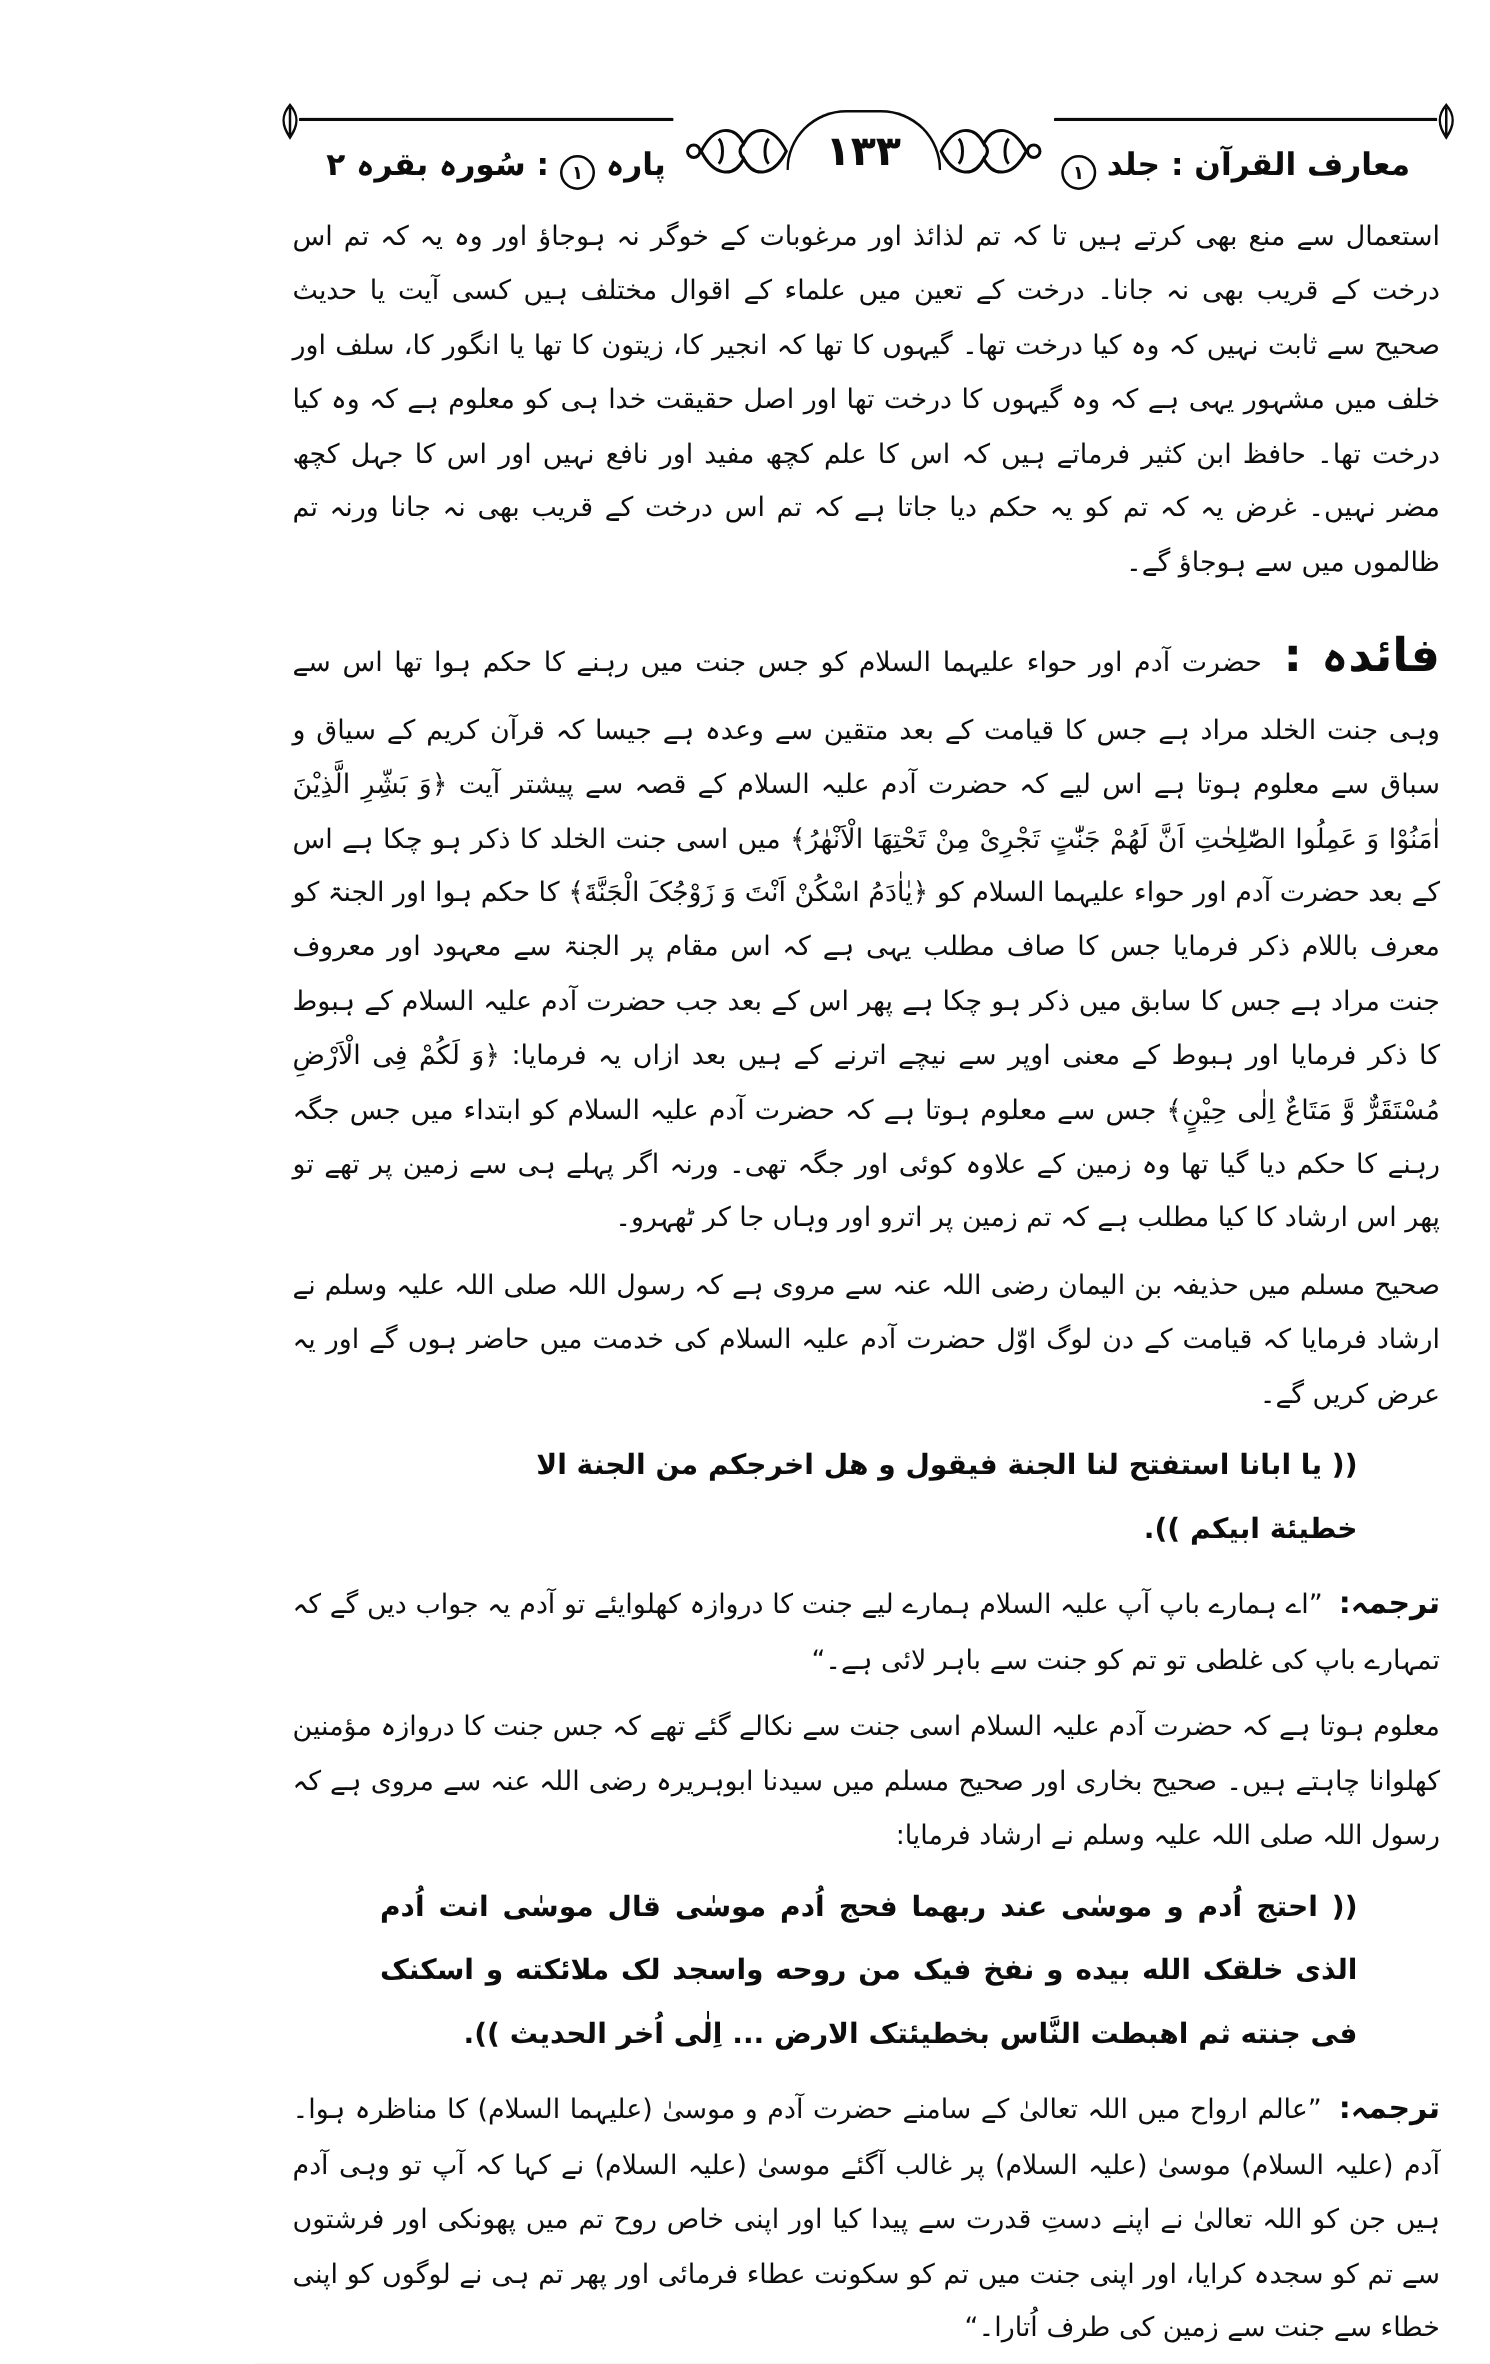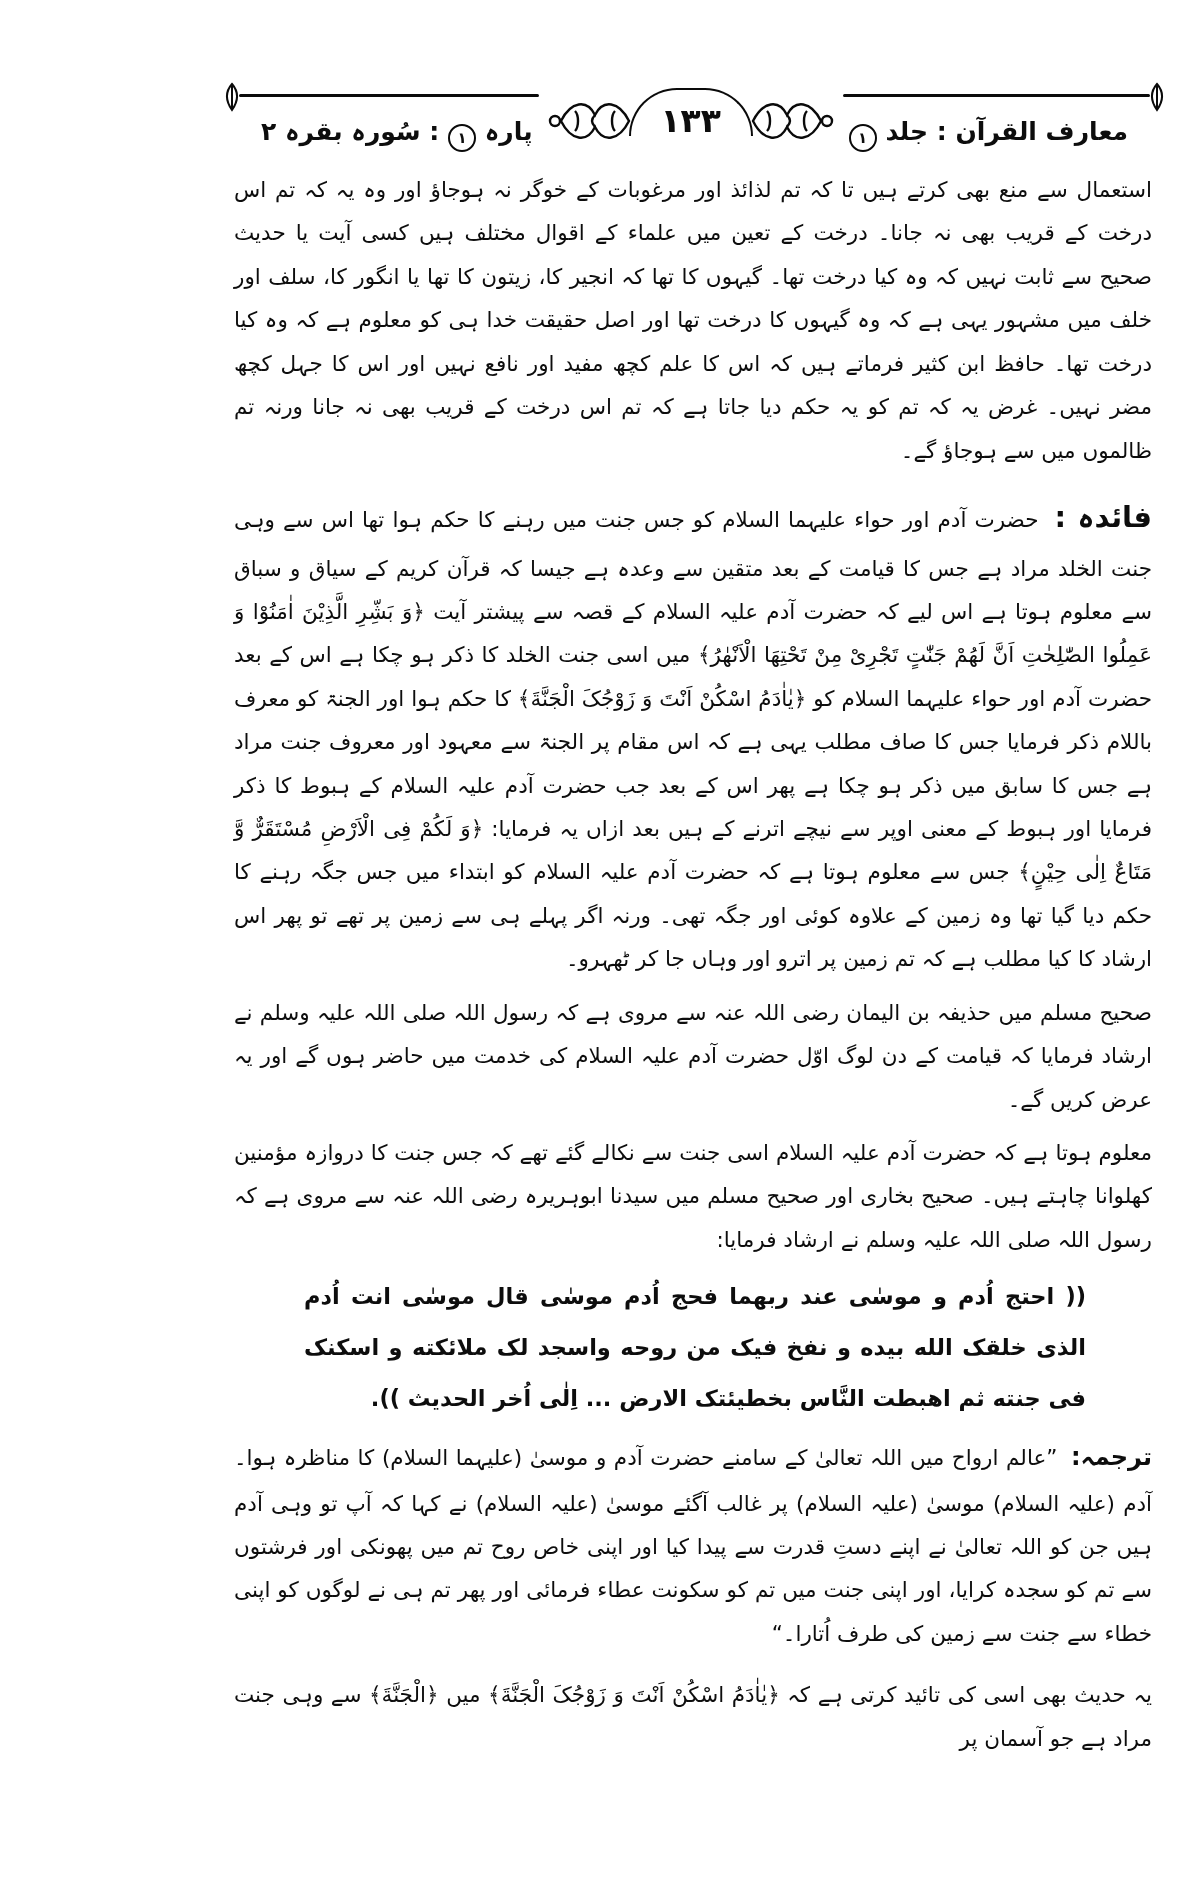--- a/index.html
+++ b/index.html
@@ -62,21 +62,21 @@
   .leaf-end.right{right:-14px;}
   .leaf-end.left{left:-14px;}
   
   .content{
     position:absolute;top:168px;right:40px;width:918px;
     font-size:21.5px;line-height:2.02;
     text-align:justify;
   }
   .para{margin:0 0 10px 0;}
   .lead-faida{
-    font-weight:bold;font-size:29px;letter-spacing:.5px;
+    font-weight:bold;font-size:37px;letter-spacing:.5px;
     padding-left:8px;
   }
   .lead-tarjuma{
     font-weight:bold;font-size:24px;
     padding-left:6px;
   }
   .arabic{
     font-weight:bold;
     font-size:22.5px;line-height:2.25;
     margin:4px 66px 10px 70px;
@@ -145,21 +145,26 @@
 
     <p class="para">استعمال سے منع بھی کرتے ہیں تا کہ تم لذائذ اور مرغوبات کے خوگر نہ ہوجاؤ اور وہ یہ کہ تم اس درخت کے قریب بھی نہ جانا۔ درخت کے تعین میں علماء کے اقوال مختلف ہیں کسی آیت یا حدیث صحیح سے ثابت نہیں کہ وہ کیا درخت تھا۔ گیہوں کا تھا کہ انجیر کا، زیتون کا تھا یا انگور کا، سلف اور خلف میں مشہور یہی ہے کہ وہ گیہوں کا درخت تھا اور اصل حقیقت خدا ہی کو معلوم ہے کہ وہ کیا درخت تھا۔ حافظ ابن کثیر فرماتے ہیں کہ اس کا علم کچھ مفید اور نافع نہیں اور اس کا جہل کچھ مضر نہیں۔ غرض یہ کہ تم کو یہ حکم دیا جاتا ہے کہ تم اس درخت کے قریب بھی نہ جانا ورنہ تم ظالموں میں سے ہوجاؤ گے۔</p>
 
     <p class="para section">
       <span class="lead-faida">فائدہ :</span>
       <span>حضرت آدم اور حواء علیہما السلام کو جس جنت میں رہنے کا حکم ہوا تھا اس سے وہی جنت الخلد مراد ہے جس کا قیامت کے بعد متقین سے وعدہ ہے جیسا کہ قرآن کریم کے سیاق و سباق سے معلوم ہوتا ہے اس لیے کہ حضرت آدم علیہ السلام کے قصہ سے پیشتر آیت ﴿وَ بَشِّرِ الَّذِیْنَ اٰمَنُوْا وَ عَمِلُوا الصّٰلِحٰتِ اَنَّ لَھُمْ جَنّٰتٍ تَجْرِیْ مِنْ تَحْتِھَا الْاَنْھٰرُ﴾ میں اسی جنت الخلد کا ذکر ہو چکا ہے اس کے بعد حضرت آدم اور حواء علیہما السلام کو ﴿یٰاٰدَمُ اسْکُنْ اَنْتَ وَ زَوْجُکَ الْجَنَّةَ﴾ کا حکم ہوا اور الجنۃ کو معرف باللام ذکر فرمایا جس کا صاف مطلب یہی ہے کہ اس مقام پر الجنۃ سے معہود اور معروف جنت مراد ہے جس کا سابق میں ذکر ہو چکا ہے پھر اس کے بعد جب حضرت آدم علیہ السلام کے ہبوط کا ذکر فرمایا اور ہبوط کے معنی اوپر سے نیچے اترنے کے ہیں بعد ازاں یہ فرمایا: ﴿وَ لَکُمْ فِی الْاَرْضِ مُسْتَقَرٌّ وَّ مَتَاعٌ اِلٰی حِیْنٍ﴾ جس سے معلوم ہوتا ہے کہ حضرت آدم علیہ السلام کو ابتداء میں جس جگہ رہنے کا حکم دیا گیا تھا وہ زمین کے علاوہ کوئی اور جگہ تھی۔ ورنہ اگر پہلے ہی سے زمین پر تھے تو پھر اس ارشاد کا کیا مطلب ہے کہ تم زمین پر اترو اور وہاں جا کر ٹھہرو۔</span>
     </p>
 
     <p class="para">صحیح مسلم میں حذیفہ بن الیمان رضی اللہ عنہ سے مروی ہے کہ رسول اللہ صلی اللہ علیہ وسلم نے ارشاد فرمایا کہ قیامت کے دن لوگ اوّل حضرت آدم علیہ السلام کی خدمت میں حاضر ہوں گے اور یہ عرض کریں گے۔</p>
 
+    <p class="arabic short">(( یا ابانا استفتح لنا الجنة فیقول و هل اخرجکم من الجنة الا خطیئة ابیکم )).</p>
 
+    <p class="para translation">
+      <span class="lead-tarjuma">ترجمہ:</span>
+      <span>”اے ہمارے باپ آپ علیہ السلام ہمارے لیے جنت کا دروازہ کھلوایئے تو آدم یہ جواب دیں گے کہ تمہارے باپ کی غلطی تو تم کو جنت سے باہر لائی ہے۔“</span>
+    </p>
 
     <p class="para">معلوم ہوتا ہے کہ حضرت آدم علیہ السلام اسی جنت سے نکالے گئے تھے کہ جس جنت کا دروازہ مؤمنین کھلوانا چاہتے ہیں۔ صحیح بخاری اور صحیح مسلم میں سیدنا ابوہریرہ رضی اللہ عنہ سے مروی ہے کہ رسول اللہ صلی اللہ علیہ وسلم نے ارشاد فرمایا:</p>
 
     <p class="arabic">(( احتج اُدم و موسٰی عند ربهما فحج اُدم موسٰی قال موسٰی انت اُدم الذی خلقک الله بیده و نفخ فیک من روحه واسجد لک ملائکته و اسکنک فی جنته ثم اهبطت النَّاس بخطیئتک الارض ... اِلٰی اُخر الحدیث )).</p>
 
     <p class="para translation">
       <span class="lead-tarjuma">ترجمہ:</span>
       <span>”عالم ارواح میں اللہ تعالیٰ کے سامنے حضرت آدم و موسیٰ (علیہما السلام) کا مناظرہ ہوا۔ آدم (علیہ السلام) موسیٰ (علیہ السلام) پر غالب آگئے موسیٰ (علیہ السلام) نے کہا کہ آپ تو وہی آدم ہیں جن کو اللہ تعالیٰ نے اپنے دستِ قدرت سے پیدا کیا اور اپنی خاص روح تم میں پھونکی اور فرشتوں سے تم کو سجدہ کرایا، اور اپنی جنت میں تم کو سکونت عطاء فرمائی اور پھر تم ہی نے لوگوں کو اپنی خطاء سے جنت سے زمین کی طرف اُتارا۔“</span>
     </p>
 

